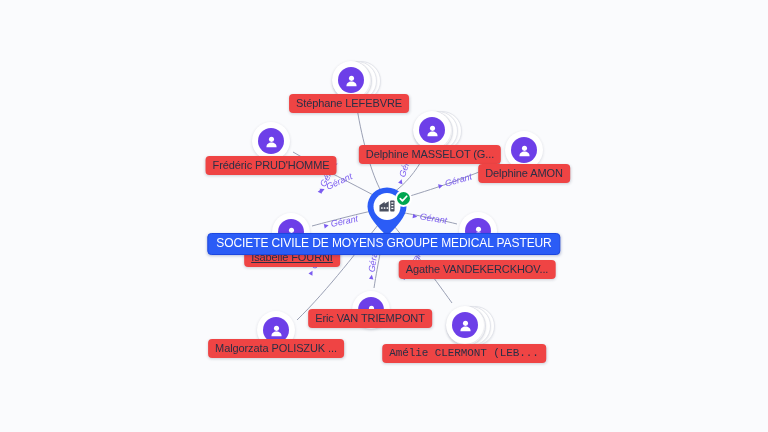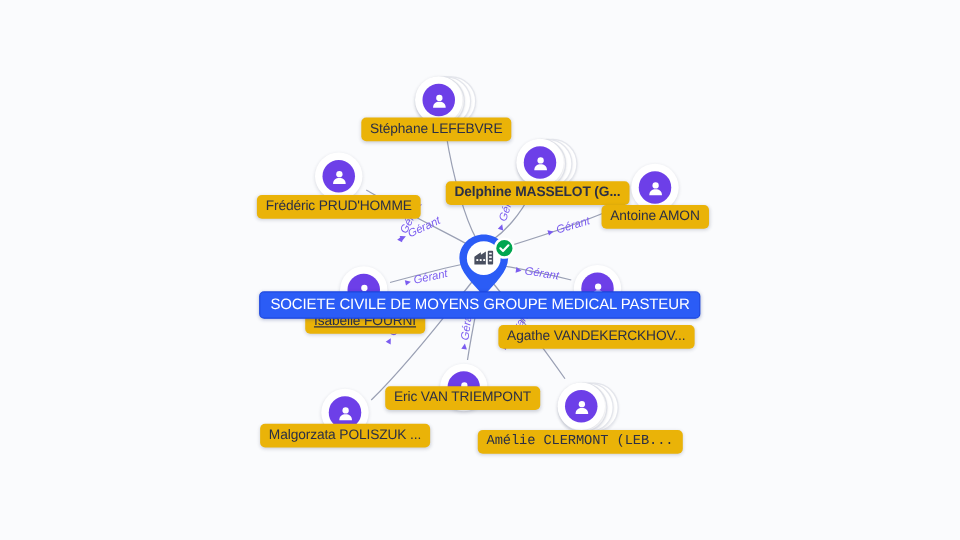--- a/index.html
+++ b/index.html
@@ -72,21 +72,21 @@
     display: flex;
     align-items: center;
     justify-content: center;
   }
   .avatar-disc svg { display: block; }
 
   
   .name-chip {
     position: absolute;
     transform: translateX(-50%);
-    background: #eab308;
+    background: #ef4444;
     border-radius: 4px;
     padding: 3px 7px 4px 7px;
     font-size: 11px;
     line-height: 12px;
     color: #2b2f45;
     white-space: nowrap;
     box-shadow: 0 1px 3px rgba(30,40,70,.20);
     letter-spacing: -0.1px;
   }
 
@@ -200,31 +200,31 @@
           <div class="card c1"></div>
         </div>
         <div class="avatar-ring"></div>
         <div class="avatar-disc">
           <svg width="15" height="15" viewBox="0 0 16 16">
             <circle cx="8" cy="5.7" r="2.7" fill="#ffffff"></circle>
             <path d="M2.6 14 C2.6 10.6 5.0 9.0 8 9.0 C11 9.0 13.4 10.6 13.4 14 Z" fill="#ffffff"></path>
           </svg>
         </div>
       </div>
-      <div class="name-chip" style="left: 430px; top: 145px; font-weight: bold;">Delphine MASSELOT (G...</div>
+      <div class="name-chip" style="left: 430px; top: 145px;">Delphine MASSELOT (G...</div>
       <div class="node" style="left: 524px; top: 150px;">
         <div class="avatar-ring"></div>
         <div class="avatar-disc">
           <svg width="15" height="15" viewBox="0 0 16 16">
             <circle cx="8" cy="5.7" r="2.7" fill="#ffffff"></circle>
             <path d="M2.6 14 C2.6 10.6 5.0 9.0 8 9.0 C11 9.0 13.4 10.6 13.4 14 Z" fill="#ffffff"></path>
           </svg>
         </div>
       </div>
-      <div class="name-chip" style="left: 524px; top: 164px;">Antoine AMON</div>
+      <div class="name-chip" style="left: 524px; top: 164px;">Delphine AMON</div>
       <div class="node" style="left: 271px; top: 141px;">
         <div class="avatar-ring"></div>
         <div class="avatar-disc">
           <svg width="15" height="15" viewBox="0 0 16 16">
             <circle cx="8" cy="5.7" r="2.7" fill="#ffffff"></circle>
             <path d="M2.6 14 C2.6 10.6 5.0 9.0 8 9.0 C11 9.0 13.4 10.6 13.4 14 Z" fill="#ffffff"></path>
           </svg>
         </div>
       </div>
       <div class="name-chip" style="left: 271px; top: 156px;">Frédéric PRUD'HOMME</div>

